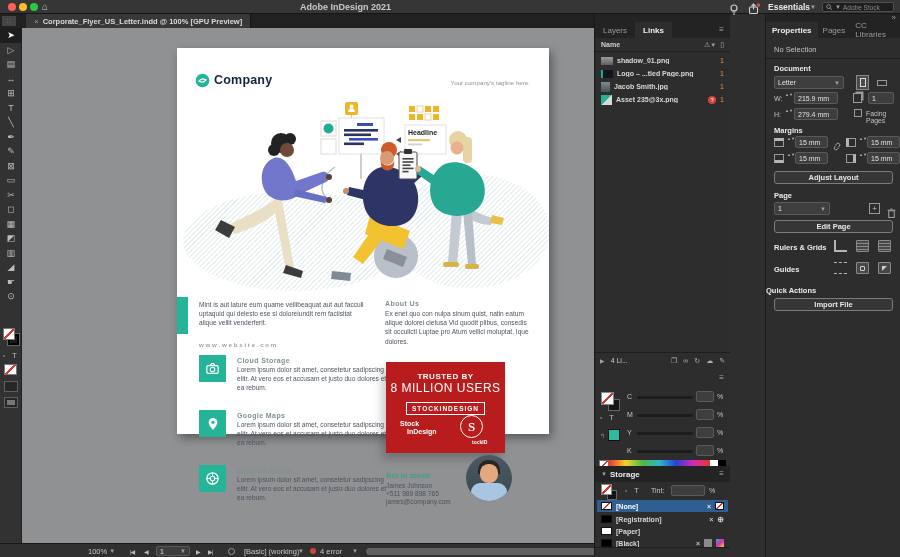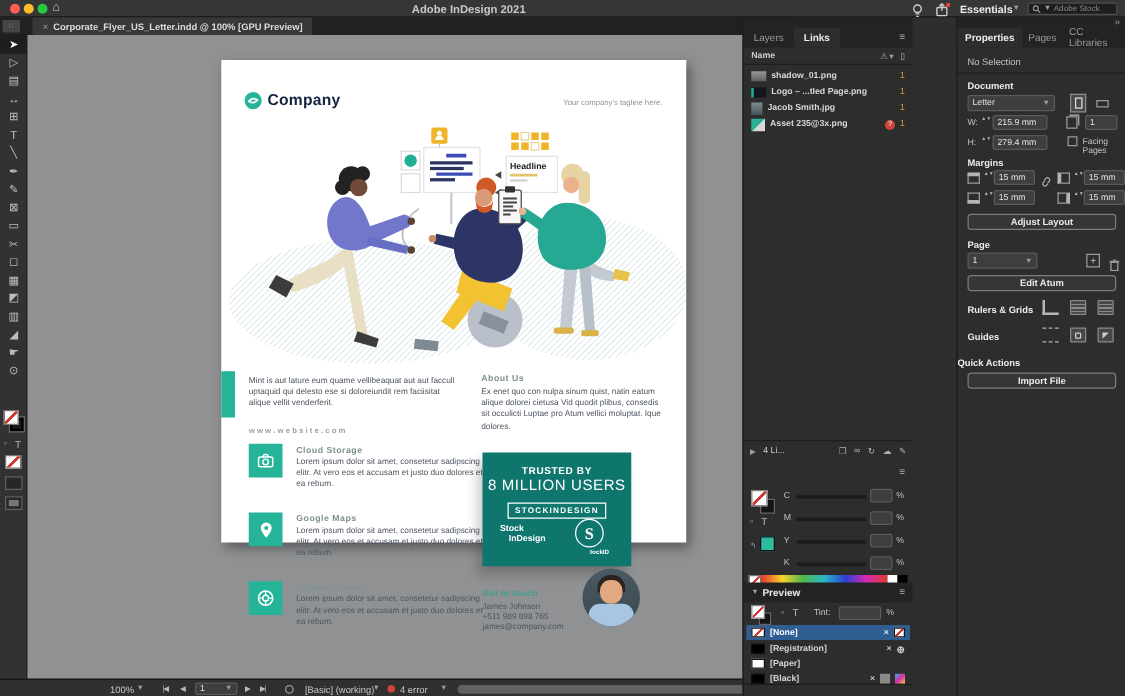--- a/index.html
+++ b/index.html
@@ -2,21 +2,21 @@
 <html><head>
 <meta charset="utf-8">
 <style>
   *{margin:0;padding:0;box-sizing:border-box;font-family:"Liberation Sans",sans-serif}
   html,body{background:#1f1f1f}
   #app{position:relative;width:900px;height:557px;background:#2e2e2e;overflow:hidden}
   .abs{position:absolute}
   
   .titlebar{position:absolute;left:0;top:0;width:900px;height:14px;background:#363636;border-bottom:1px solid #161616}
   .tl{position:absolute;top:3px;width:8px;height:8px;border-radius:50%}
-  .apptitle{position:absolute;left:300px;top:2px;width:150px;text-align:center;color:#c9c9c9;font-size:9px;font-weight:bold}
+  .apptitle{position:absolute;left:300px;top:2px;width:150px;color:#c9c9c9;font-size:9px;font-weight:bold}
   .wslabel{color:#ececec;font-size:8.5px;font-weight:bold}
   .chev{color:#9e9e9e;font-size:6px}
   .searchbox{position:absolute;left:822px;top:2px;width:72px;height:10px;background:#1e1e1e;border:1px solid #4e4e4e;border-radius:2px;display:flex;align-items:center;gap:2px;padding:0 3px;color:#8a8a8a;font-size:6.5px}
   
   .docarea{position:absolute;left:0;top:14px;width:630px;height:543px}
   .tabbar{position:absolute;left:0;top:0;width:630px;height:14px;background:#212121}
   .dockhandle{position:absolute;left:2px;top:2px;width:14px;height:10px;background:#454545;color:#909090;font-size:6px;text-align:center;line-height:10px}
   .dtab{position:absolute;left:26px;top:0;height:14px;background:#383838;color:#dcdcdc;font-size:7.5px;display:flex;align-items:center;gap:4px;padding:0 8px;border-right:1px solid #141414}
   .dtab .x{color:#9a9a9a;font-size:8px}
   .toolbar{position:absolute;left:0;top:14px;width:22px;height:515px;background:#323232;border-right:1px solid #202020}
@@ -278,21 +278,21 @@
               <circle cx="12" cy="12" r="3.2" fill="none" stroke="#fff" stroke-width="1.6"></circle>
               <line x1="12" y1="4" x2="12" y2="8.8" stroke="#fff" stroke-width="1.5"></line>
               <line x1="12" y1="15.2" x2="12" y2="20" stroke="#fff" stroke-width="1.5"></line>
               <line x1="4" y1="12" x2="8.8" y2="12" stroke="#fff" stroke-width="1.5"></line>
               <line x1="15.2" y1="12" x2="20" y2="12" stroke="#fff" stroke-width="1.5"></line>
             </svg>
         </div>
         <div class="fthead" style="left:60px;top:419px">Support Center</div>
         <div class="ftbody" style="left:60px;top:428px">Lorem ipsum dolor sit amet, consetetur sadipscing elitr. At vero eos et accusam et justo duo dolores et ea rebum.</div>
 
-        <div class="abs" style="left:209px;top:314px;width:119px;height:91px;background:#0f766e;box-shadow:-4px 6px 9px rgba(0,0,0,.22);color:#fff;text-align:center">
+        <div class="abs" style="left:209px;top:314px;width:119px;height:91px;background:#b91c1c;box-shadow:-4px 6px 9px rgba(0,0,0,.22);color:#fff;text-align:center">
           <div style="margin-top:10px;font-size:8px;font-weight:bold;letter-spacing:.5px">TRUSTED BY</div>
           <div style="font-size:12px;font-weight:normal;letter-spacing:.5px">8 MILLION USERS</div>
           <div style="display:inline-block;margin-top:7px;border:1px solid #fff;padding:2px 5px;font-size:6.5px;font-weight:bold;letter-spacing:1px">STOCKINDESIGN</div>
           <div class="abs" style="left:14px;top:58px;text-align:left;font-size:7px;font-weight:bold;line-height:1.15">
             <div>Stock</div>
             <div style="margin-left:7px">InDesign</div>
           </div>
           <div class="abs" style="left:74px;top:53px;width:23px;height:23px;border:1.5px solid #fff;border-radius:50%;display:flex;align-items:center;justify-content:center;font-size:13px;font-weight:bold;font-family:'Liberation Serif',serif">S</div>
           <div class="abs" style="left:86px;top:77px;font-size:5px;font-weight:bold">tockID</div>
         </div>
@@ -420,21 +420,21 @@
 
     <div class="abs" style="left:4px;top:446px;width:127px;height:9px;display:flex">
       <span class="noneswatch" style="width:10px;height:9px;border:1px solid #777"></span>
       <span style="flex:1;background:linear-gradient(90deg,#e8372c,#f6d32d,#4db848,#2bb6c9,#2b3fd4,#d42bb4,#e8372c)"></span>
       <span style="width:8px;background:#ffffff"></span>
       <span style="width:8px;background:#000000"></span>
     </div>
 
     <div class="abs" style="left:0;top:452px;width:135px;height:16px;background:#232323;display:flex;align-items:center;padding:0 6px">
       <span class="chev" style="margin-right:3px">▼</span>
-      <span style="color:#ececec;font-size:8px;font-weight:bold">Preview</span>
+      <span style="color:#ececec;font-size:8px;font-weight:bold">Storage</span>
     </div>
     <span class="pmenu" style="top:455px">≡</span>
 
     <div class="abs noneswatch" style="left:6px;top:470px;width:11px;height:11px;border:1px solid #888;z-index:2"></div>
     <div class="abs" style="left:12px;top:476px;width:10px;height:10px;background:#151515;border:1px solid #666"></div>
     <div class="abs" style="left:30px;top:473px;color:#bbb;font-size:7px">▫</div>
     <div class="abs" style="left:39px;top:472px;color:#bbb;font-size:8px">T</div>
     <div class="abs lbl" style="left:56px;top:473px;font-size:7px">Tint:</div>
     <div class="abs fld" style="left:76px;top:471px;width:34px;height:11px"></div>
     <div class="abs lbl" style="left:114px;top:473px;font-size:7px">%</div>
@@ -531,21 +531,21 @@
         <span class="chev">▼</span>
     </div>
     <div class="abs" style="left:103px;top:189px;width:11px;height:11px;border:1px solid #9a9a9a;color:#c5c5c5;font-size:8px;text-align:center;line-height:10px">+</div>
     <span class="abs" style="left:121px;top:190px">
       <svg width="9" height="10" viewBox="0 0 8 9">
           <rect x="1.5" y="2.5" width="5" height="6" fill="none" stroke="#9a9a9a"></rect>
           <line x1="0.5" y1="2" x2="7.5" y2="2" stroke="#9a9a9a"></line>
           <line x1="3" y1="1" x2="5" y2="1" stroke="#9a9a9a"></line>
         </svg>
     </span>
-    <div class="btn" style="top:206px">Edit Atum</div>
+    <div class="btn" style="top:206px">Edit Page</div>
 
     <div class="abs sect" style="left:8px;top:229px">Rulers &amp; Grids</div>
     <div class="abs" style="left:68px;top:226px;width:13px;height:12px;border-left:2px solid #b5b5b5;border-bottom:2px solid #b5b5b5"></div>
     <div class="gicon" style="left:90px;top:226px;background:repeating-linear-gradient(#474747 0 2px,#8a8a8a 2px 3px)"></div>
     <div class="gicon" style="left:112px;top:226px;background:repeating-linear-gradient(#474747 0 2px,#8a8a8a 2px 3px),repeating-linear-gradient(90deg,transparent 0 2px,#8a8a8a 2px 3px)"></div>
 
     <div class="abs sect" style="left:8px;top:251px">Guides</div>
     <div class="abs" style="left:68px;top:248px;width:13px;height:12px;border-top:1.5px dashed #b5b5b5;border-bottom:1.5px dashed #b5b5b5"></div>
     <div class="gicon dark" style="left:90px;top:248px">
         <div style="margin:3px auto 0;width:5px;height:5px;border:1px solid #cfcfcf;border-radius:1px"></div>

